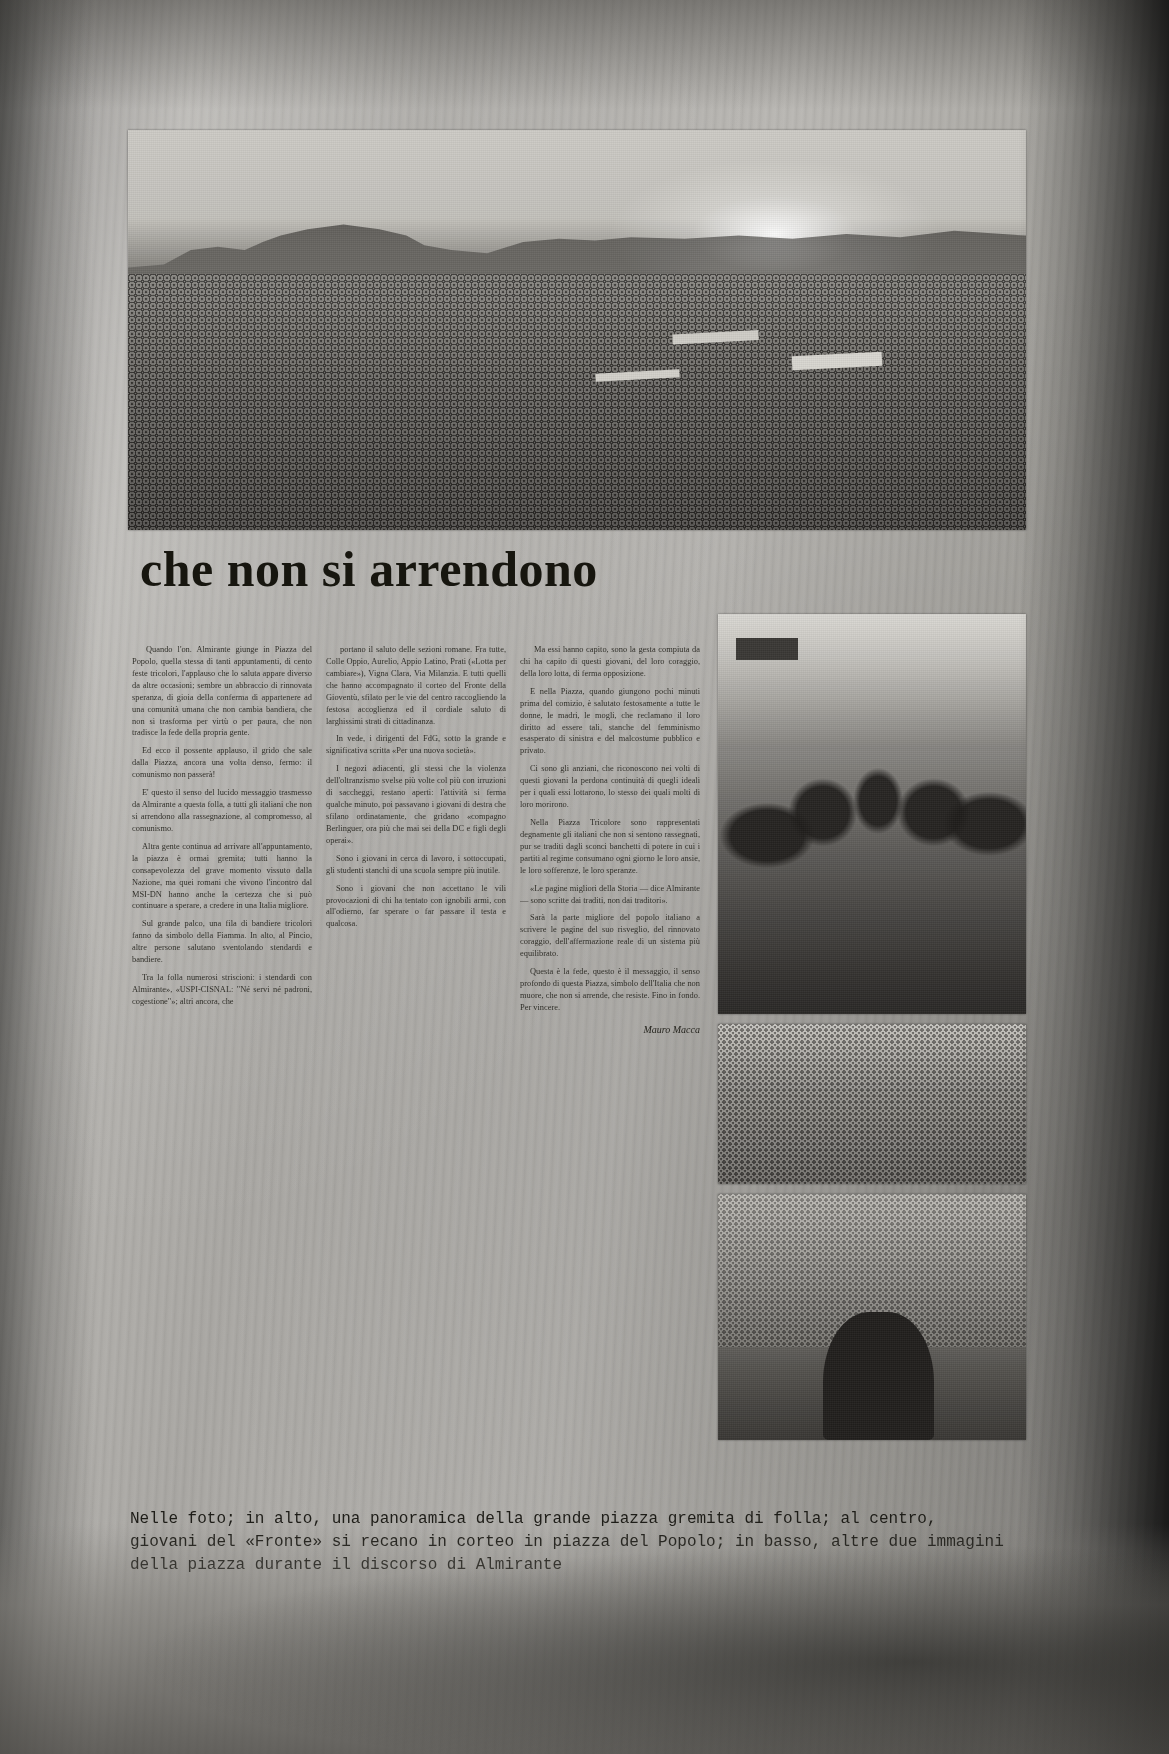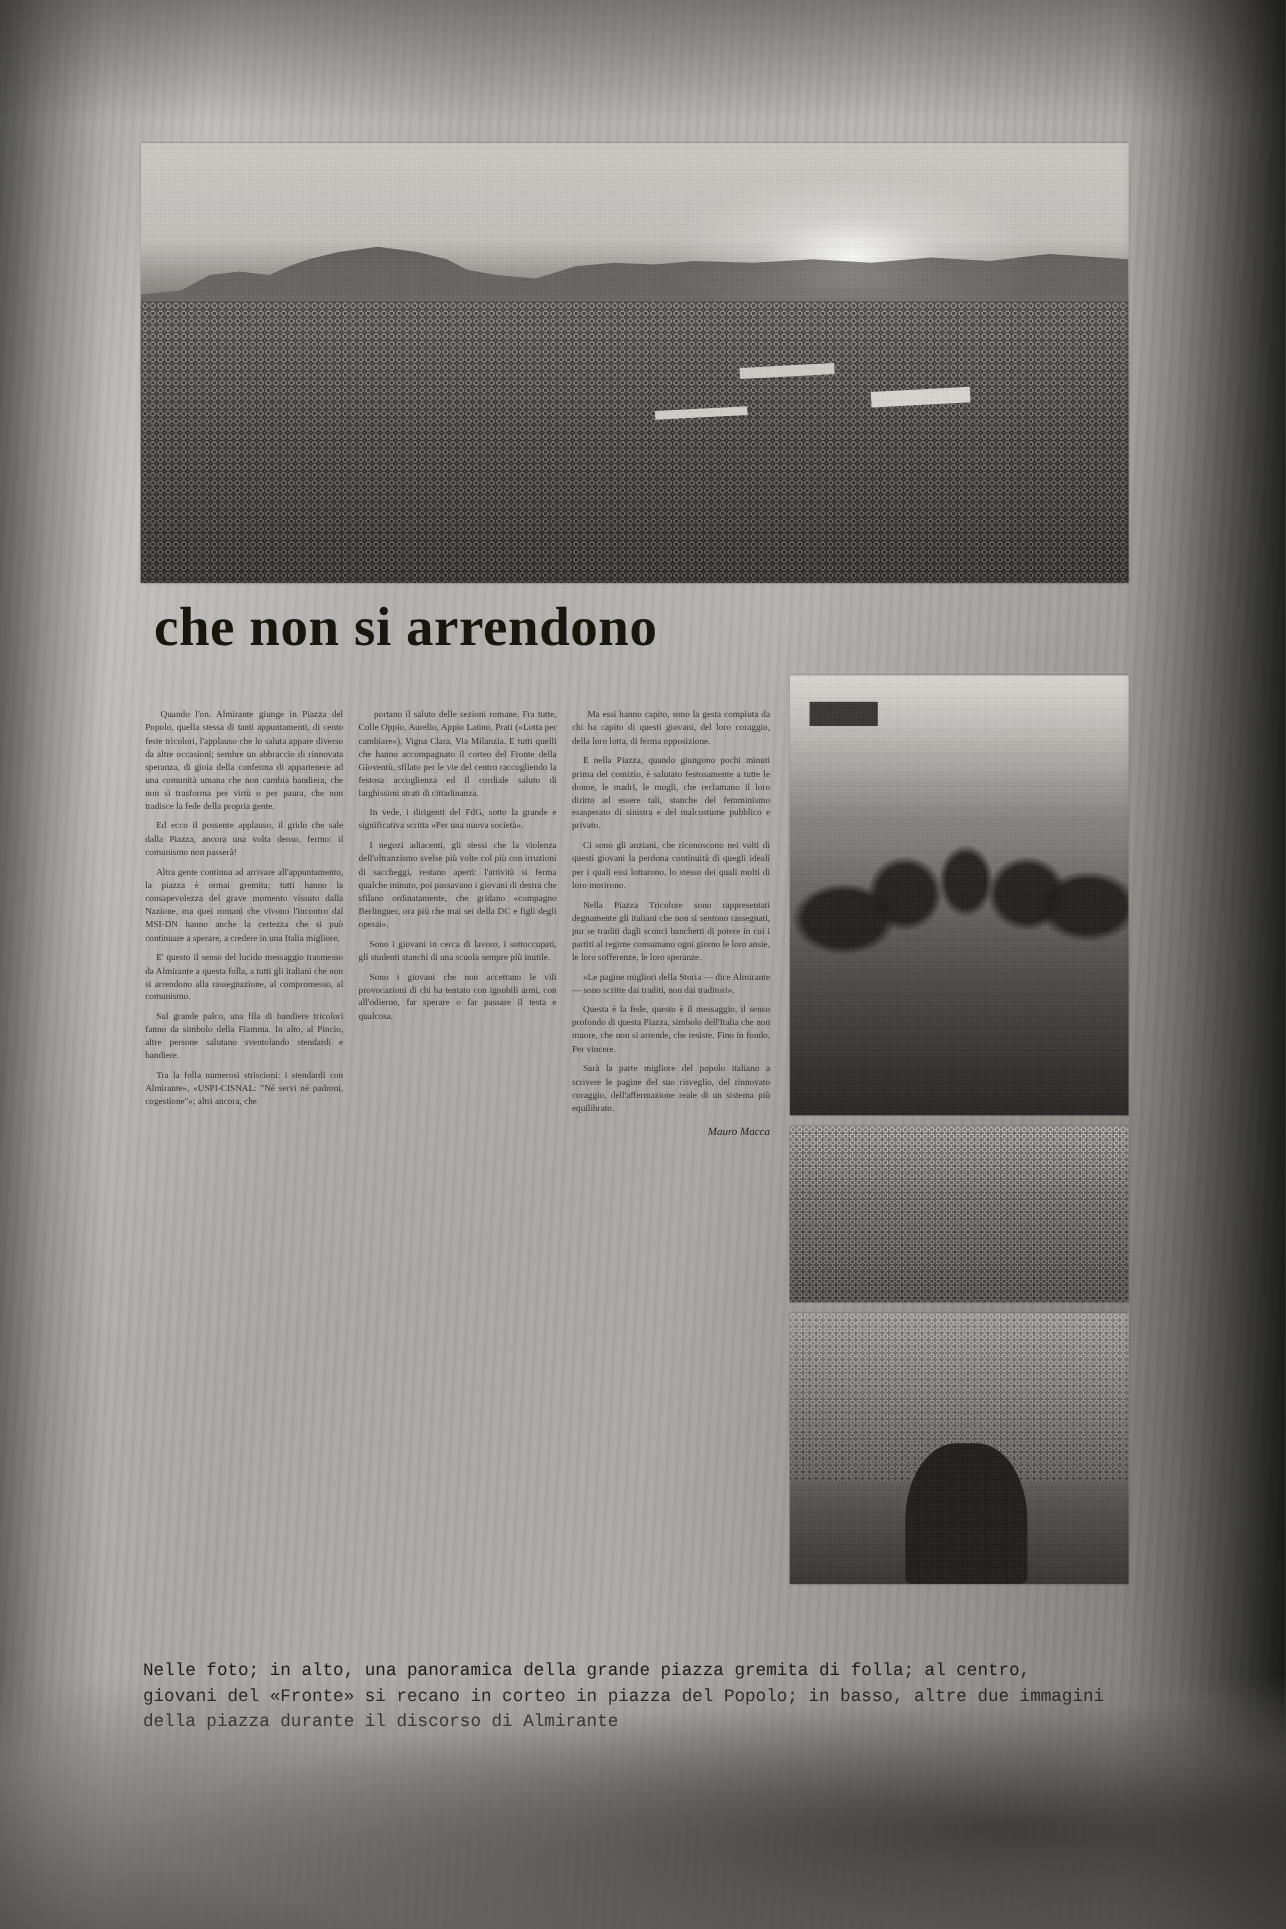--- a/index.html
+++ b/index.html
@@ -238,40 +238,40 @@
   </div>
 
   <div id="headline">
     <div class="hl-line" id="hl2">che non si arrendono</div>
   </div>
 
   <div id="columns">
     <div class="col">
       <p class="first">Quando l'on. Almirante giunge in Piazza del Popolo, quella stessa di tanti appuntamenti, di cento feste tricolori, l'applauso che lo saluta appare diverso da altre occasioni; sembre un abbraccio di rinnovata speranza, di gioia della conferma di appartenere ad una comunità umana che non cambia bandiera, che non si trasforma per virtù o per paura, che non tradisce la fede della propria gente.</p>
       <p>Ed ecco il possente applauso, il grido che sale dalla Piazza, ancora una volta denso, fermo: il comunismo non passerà!</p>
+      <p>E' questo il senso del lucido messaggio trasmesso da Almirante a questa folla, a tutti gli italiani che non si arrendono alla rassegnazione, al compromesso, al comunismo.</p>
       <p>Altra gente continua ad arrivare all'appuntamento, la piazza è ormai gremita; tutti hanno la consapevolezza del grave momento vissuto dalla Nazione, ma quei romani che vivono l'incontro dal MSI-DN hanno anche la certezza che si può continuare a sperare, a credere in una Italia migliore.</p>
-      <p>E' questo il senso del lucido messaggio trasmesso da Almirante a questa folla, a tutti gli italiani che non si arrendono alla rassegnazione, al compromesso, al comunismo.</p>
       <p>Sul grande palco, una fila di bandiere tricolori fanno da simbolo della Fiamma. In alto, al Pincio, altre persone salutano sventolando stendardi e bandiere.</p>
       <p>Tra la folla numerosi striscioni: i stendardi con Almirante», «USPI-CISNAL: "Né servi né padroni, cogestione"»; altri ancora, che</p>
     </div>
     <div class="col">
       <p class="first">portano il saluto delle sezioni romane. Fra tutte, Colle Oppio, Aurelio, Appio Latino, Prati («Lotta per cambiare»), Vigna Clara, Via Milanzia. E tutti quelli che hanno accompagnato il corteo del Fronte della Gioventù, sfilato per le vie del centro raccogliendo la festosa accoglienza ed il cordiale saluto di larghissimi strati di cittadinanza.</p>
       <p>In vede, i dirigenti del FdG, sotto la grande e significativa scritta «Per una nuova società».</p>
       <p>I negozi adiacenti, gli stessi che la violenza dell'oltranzismo svelse più volte col più con irruzioni di saccheggi, restano aperti: l'attività si ferma qualche minuto, poi passavano i giovani di destra che sfilano ordinatamente, che gridano «compagno Berlinguer, ora più che mai sei della DC e figli degli operai».</p>
       <p>Sono i giovani in cerca di lavoro, i sottoccupati, gli studenti stanchi di una scuola sempre più inutile.</p>
       <p>Sono i giovani che non accettano le vili provocazioni di chi ha tentato con ignobili armi, con all'odierno, far sperare o far passare il testa e qualcosa.</p>
     </div>
     <div class="col">
       <p class="first">Ma essi hanno capito, sono la gesta compiuta da chi ha capito di questi giovani, del loro coraggio, della loro lotta, di ferma opposizione.</p>
       <p>E nella Piazza, quando giungono pochi minuti prima del comizio, è salutato festosamente a tutte le donne, le madri, le mogli, che reclamano il loro diritto ad essere tali, stanche del femminismo esasperato di sinistra e del malcostume pubblico e privato.</p>
       <p>Ci sono gli anziani, che riconoscono nei volti di questi giovani la perdona continuità di quegli ideali per i quali essi lottarono, lo stesso dei quali molti di loro morirono.</p>
       <p>Nella Piazza Tricolore sono rappresentati degnamente gli italiani che non si sentono rassegnati, pur se traditi dagli sconci banchetti di potere in cui i partiti al regime consumano ogni giorno le loro ansie, le loro sofferenze, le loro speranze.</p>
       <p>«Le pagine migliori della Storia — dice Almirante — sono scritte dai traditi, non dai traditori».</p>
+      <p>Sarà la parte migliore del popolo italiano a scrivere le pagine del suo risveglio, del rinnovato coraggio, dell'affermazione reale di un sistema più equilibrato.</p>
       <p>Questa è la fede, questo è il messaggio, il senso profondo di questa Piazza, simbolo dell'Italia che non muore, che non si arrende, che resiste. Fino in fondo. Per vincere.</p>
-      <p>Sarà la parte migliore del popolo italiano a scrivere le pagine del suo risveglio, del rinnovato coraggio, dell'affermazione reale di un sistema più equilibrato.</p>
       <div class="byline">Mauro Macca</div>
     </div>
   </div>
 
   <div class="photo grain" id="photo-right-1">
     <div class="shopfront"></div>
     <div class="sign"></div>
     <div class="figures"></div>
   </div>
 

